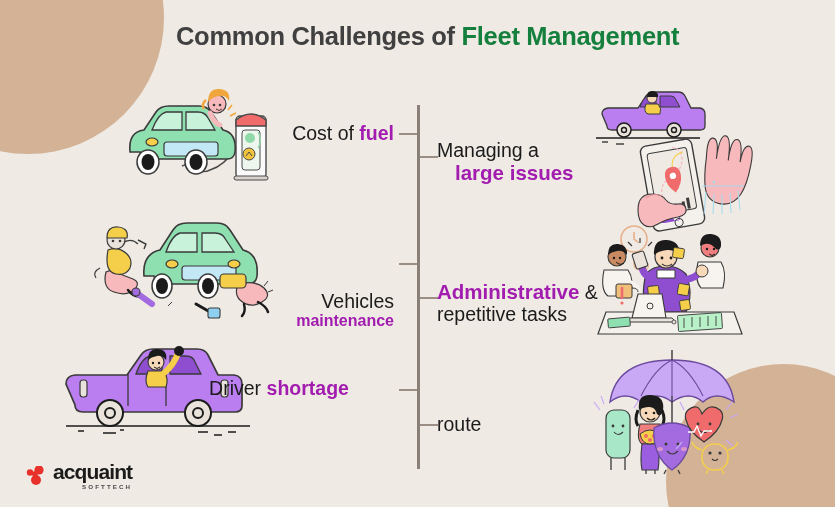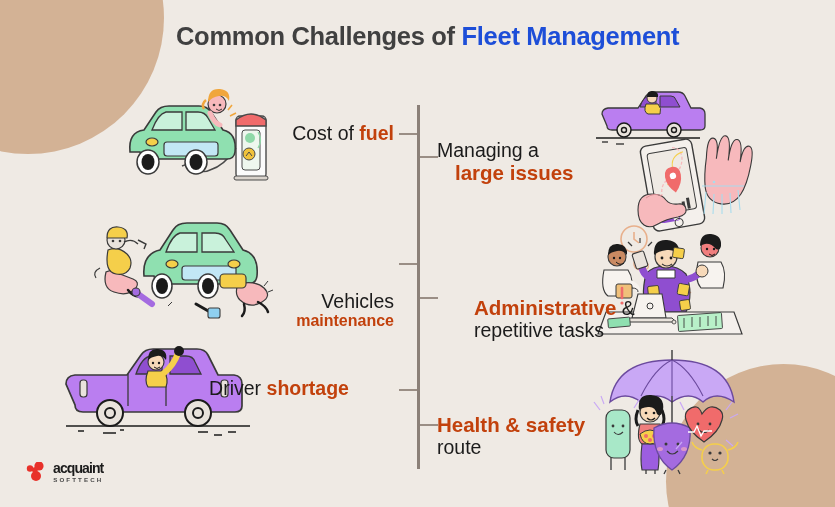--- a/index.html
+++ b/index.html
@@ -39,21 +39,21 @@
   .title {
     position: absolute;
     left: 176px;
     top: 22px;
     font-size: 25.5px;
     font-weight: bold;
     letter-spacing: -0.3px;
     white-space: nowrap;
   }
   .title .t-light { color: #404040; }
-  .title .t-dark  { color: #1d4ed8; }
+  .title .t-dark  { color: #15803d; }
 
   
   .axis {
     position: absolute;
     left: 417px;
     top: 105px;
     width: 2.5px;
     height: 364px;
     background: #8b8078;
   }
@@ -73,42 +73,42 @@
   }
   .label-left {
     text-align: right;
     font-size: 19.5px;
   }
   .label-right {
     text-align: left;
     font-size: 19.5px;
   }
   .hl {
-    color: #c2410c;
+    color: #a21caf;
     font-weight: bold;
   }
   .lbl-indent { padding-left: 18px; display: inline-block; }
 
   
   .illo {
     position: absolute;
   }
   .illo svg { display: block; overflow: visible; }
 
   
   .logo {
     position: absolute;
     left: 26px;
     top: 461px;
     display: flex;
     align-items: center;
     gap: 5px;
   }
   .logo-word {
-    font-size: 14px;
+    font-size: 21px;
     font-weight: bold;
     color: #1b1b1b;
     letter-spacing: -0.9px;
     line-height: 1;
   }
   .logo-sub {
     font-size: 6.2px;
     font-weight: bold;
     color: #4a4a4a;
     letter-spacing: 2.1px;
@@ -469,27 +469,26 @@
 
   <div class="label label-left" style="right:441px; top:377px; width:230px;text-align:center;">
     <span>Driver </span><span class="hl">shortage</span>
   </div>
 
   <div class="label label-right" style="left:437px; top:139px; width:190px;">
     <div>Managing a</div>
     <div class="hl lbl-indent" style="font-size:20.5px;">large issues</div>
   </div>
 
-  <div class="label label-right" style="left:437px; top:296px; width:200px;margin-left:37px;">
+  <div class="label label-right" style="left:437px; top:280px; width:200px;">
     <div><span class="hl" style="font-size:20.5px;">Administrative</span><span> &amp;</span></div>
     <div>repetitive tasks</div>
   </div>
 
   <div class="label label-right" style="left:437px; top:413px; width:200px;">
-    <div class="hl" style="font-size:20.5px;">Health &amp; safety</div>
     <div>route</div>
   </div>
 
   <div class="logo">
     <svg width="22" height="20" viewBox="0 0 22 20">
       <circle cx="4" cy="6.5" r="3.2" fill="#e8312a"></circle>
       <circle cx="13" cy="4" r="4.6" fill="#e8312a"></circle>
       <circle cx="10" cy="14" r="5" fill="#e8312a"></circle>
       <path d="M4 6.5 L13 4 L10 14 Z" fill="#e8312a"></path>
     </svg>

